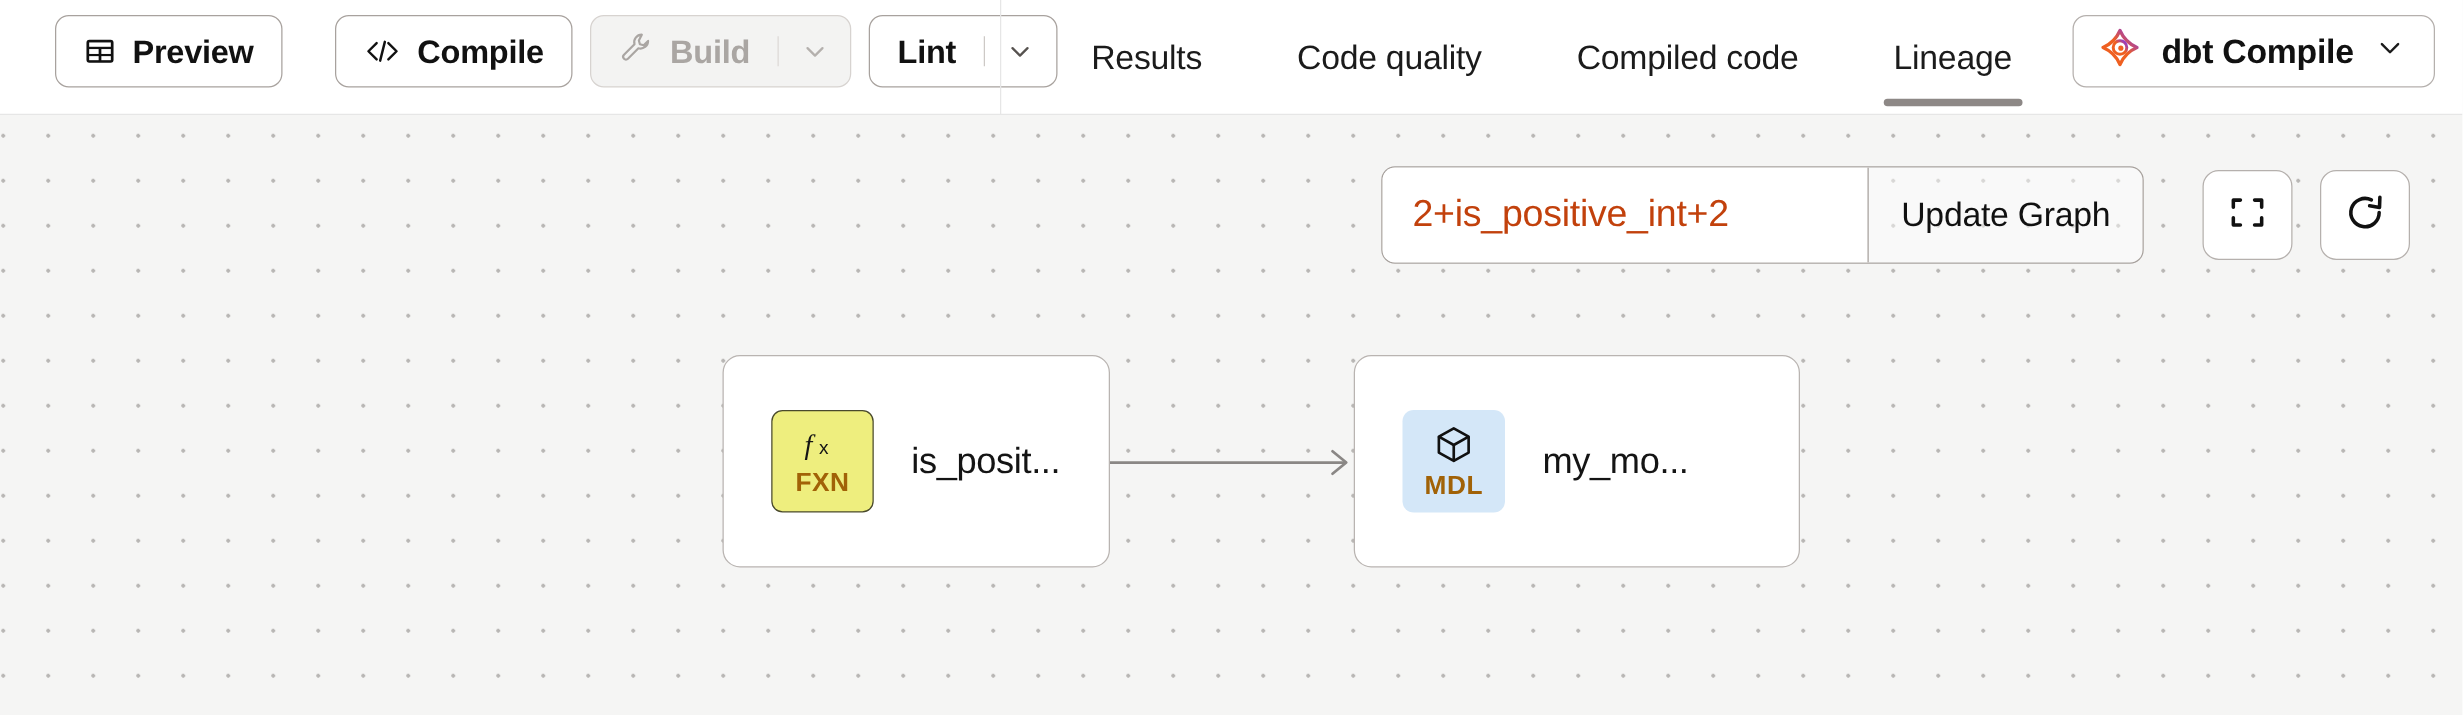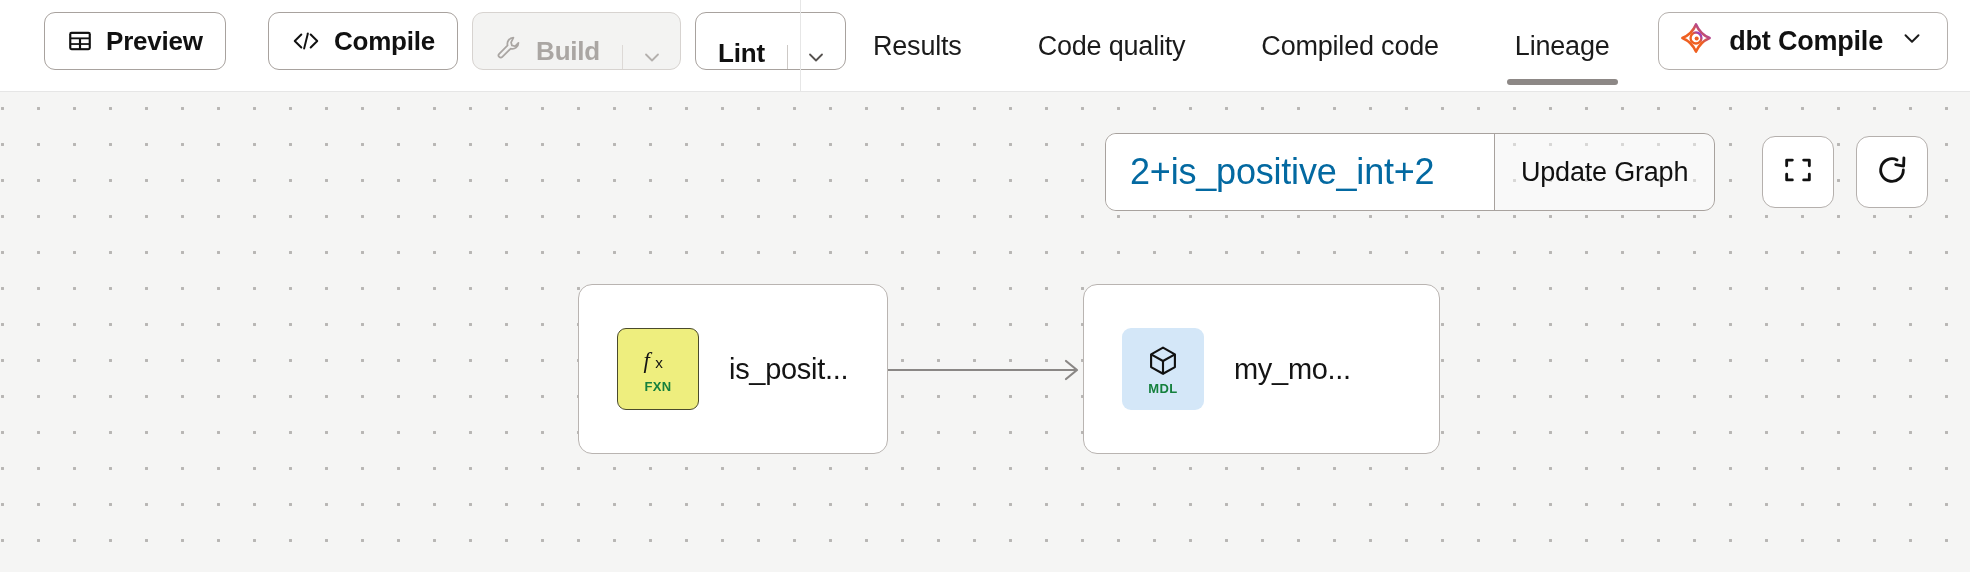--- a/index.html
+++ b/index.html
@@ -55,21 +55,21 @@
     white-space: nowrap;
     margin-left: 28px;
   }
   .btn .icon { display: inline-flex; align-items: center; }
   .btn-label { line-height: 1; }
 
   
   .split {
     height: 58px;
     display: inline-flex;
-    align-items: flex-end;
+    align-items: center;
     border: 1px solid #a8a29e;
     border-radius: 11px;
     overflow: hidden;
     background: #ffffff;
   }
   .split .main {
     display: inline-flex;
     align-items: center;
     gap: 13px;
     padding: 0 22px;
@@ -179,22 +179,22 @@
     overflow: hidden;
   }
   .graph-input {
     width: 388px;
     height: 100%;
     border: none;
     outline: none;
     background: #ffffff;
     padding: 0 24px;
     font-family: "Liberation Sans", sans-serif;
-    font-size: 36px;
-    color: #0369a1;
+    font-size: 30px;
+    color: #c2410c;
     letter-spacing: -0.2px;
   }
   .graph-update {
     display: inline-flex;
     align-items: center;
     padding: 0 26px;
     border: none;
     border-left: 1px solid #a8a29e;
     background: rgba(255,255,255,0.45);
     font-family: "Liberation Sans", sans-serif;
@@ -242,24 +242,24 @@
     flex-direction: column;
     align-items: center;
     justify-content: center;
     gap: 1px;
     flex: none;
   }
   .badge.fxn { background: #eeee7e; border: 1px solid #4a4a2c; }
   .badge.mdl { background: #d4e7f8; }
   .badge .glyph { display: block; line-height: 1; }
   .badge .tag {
-    font-size: 13px;
+    font-size: 21px;
     font-weight: 700;
     letter-spacing: 0.4px;
-    color: #15803d;
+    color: #a16207;
     line-height: 1;
   }
   .node-label {
     font-size: 29px;
     color: #141414;
     letter-spacing: -0.3px;
     white-space: nowrap;
   }
 
   

